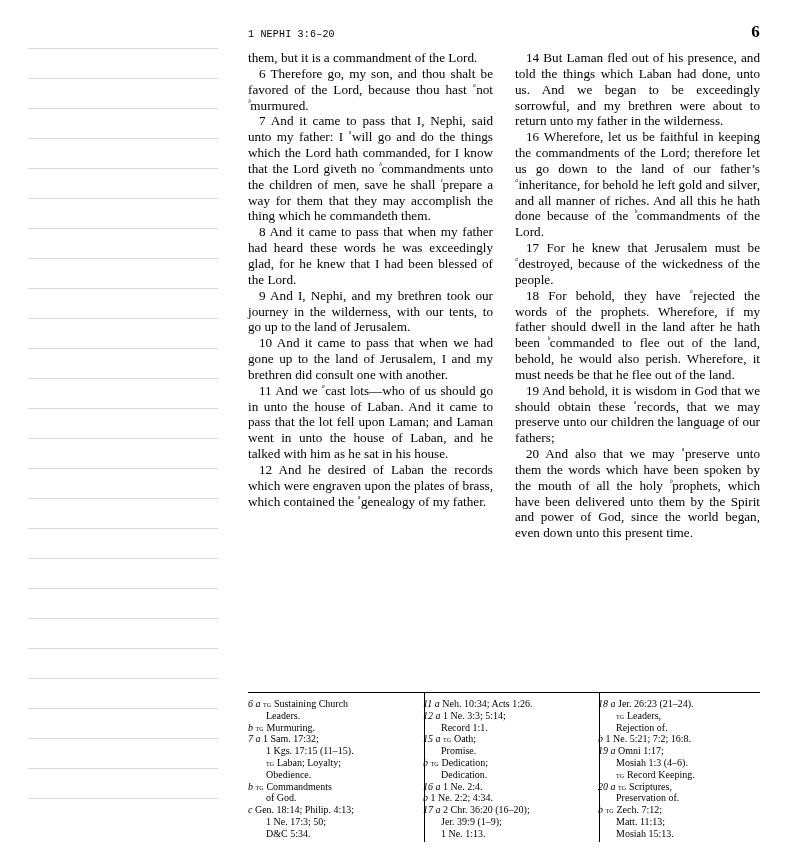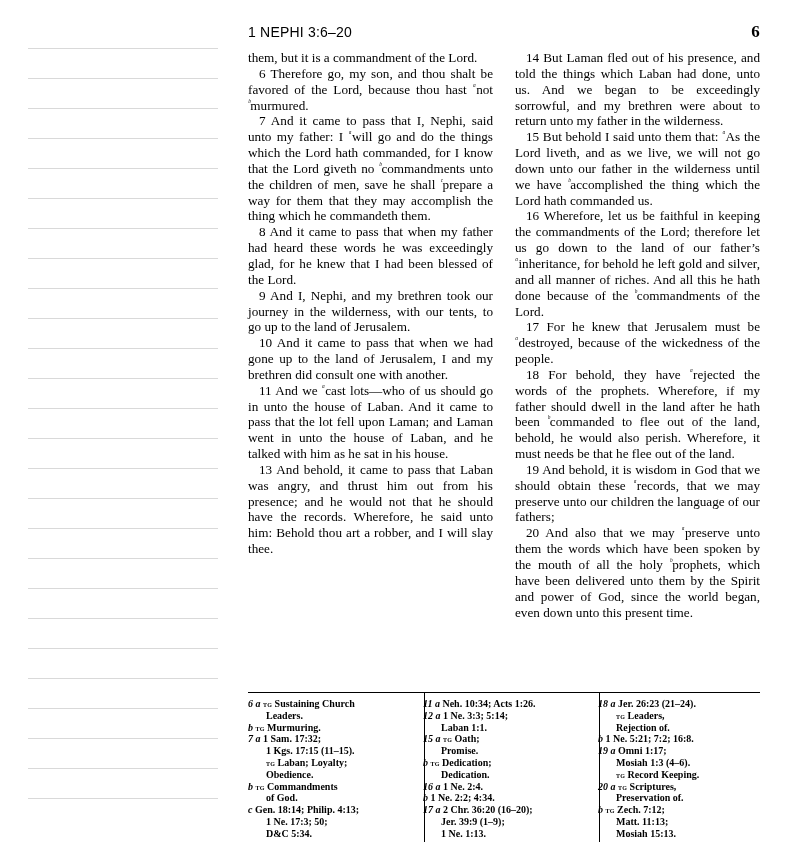--- a/index.html
+++ b/index.html
@@ -45,22 +45,22 @@
   .runhead {
     display: flex;
     justify-content: space-between;
     align-items: baseline;
     font-variant: small-caps;
     font-size: 12.5px;
     letter-spacing: 0.2px;
     margin-bottom: 8px;
   }
   .runhead .ref {
-    font-family: Liberation Sans, sans-serif;
-    font-size: 14px;
+    font-family: Liberation Mono, monospace;
+    font-size: 10px;
   }
   .runhead .pageno {
     font-size: 17px;
     font-weight: bold;
   }
   .columns {
     display: flex;
     gap: 22px;
     width: 512px;
     justify-content: center;
@@ -97,21 +97,20 @@
     border-top: 1px solid #000;
     padding-top: 5px;
     display: flex;
     gap: 14px;
   }
   .fn-col {
     width: 161px;
     font-size: 10px;
     line-height: 1.18;
     font-family: "Liberation Serif", serif;
-    font-weight: bold;
   }
   .fn-col .fn {
     margin: 0 0 0 0;
     padding-left: 10px;
     text-indent: -10px;
   }
   .fn-col .cont {
     margin: 0;
     padding-left: 18px;
     text-indent: 0;
@@ -174,25 +173,24 @@
 
     <div class="columns">
       <div class="col" id="col-left">
           <p class="noindent">them, but it is a commandment of the Lord.</p>
           <p><span class="vnum">6</span> Therefore go, my son, and thou shalt be favored of the Lord, because thou hast <span class="sup">ᵃ</span>not <span class="sup">ᵇ</span>murmured.</p>
           <p><span class="vnum">7</span> And it came to pass that I, Nephi, said unto my father: I <span class="sup">ᵃ</span>will go and do the things which the Lord hath commanded, for I know that the Lord giveth no <span class="sup">ᵇ</span>commandments unto the children of men, save he shall <span class="sup">ᶜ</span>prepare a way for them that they may accomplish the thing which he commandeth them.</p>
           <p><span class="vnum">8</span> And it came to pass that when my father had heard these words he was exceedingly glad, for he knew that I had been blessed of the Lord.</p>
           <p><span class="vnum">9</span> And I, Nephi, and my brethren took our journey in the wilderness, with our tents, to go up to the land of Jerusalem.</p>
           <p><span class="vnum">10</span> And it came to pass that when we had gone up to the land of Jerusalem, I and my brethren did consult one with another.</p>
           <p><span class="vnum">11</span> And we <span class="sup">ᵃ</span>cast lots—who of us should go in unto the house of Laban. And it came to pass that the lot fell upon Laman; and Laman went in unto the house of Laban, and he talked with him as he sat in his house.</p>
-          <p><span class="vnum">13</span> And behold, it came to pass that Laban was angry, and thrust him out from his presence; and he would not that he should have the records. Wherefore, he said unto him: Behold thou art a robber, and I will slay thee.</p>
+          <p><span class="vnum">12</span> And he desired of Laban the records which were engraven upon the plates of brass, which contained the <span class="sup">ᵃ</span>genealogy of my father.</p>
         </div>
       <div class="col" id="col-right">
           <p><span class="vnum">14</span> But Laman fled out of his presence, and told the things which Laban had done, unto us. And we began to be exceedingly sorrowful, and my brethren were about to return unto my father in the wilderness.</p>
-          <p><span class="vnum">15</span> But behold I said unto them that: <span class="sup">ᵃ</span>As the Lord liveth, and as we live, we will not go down unto our father in the wilderness until we have <span class="sup">ᵇ</span>accomplished the thing which the Lord hath commanded us.</p>
           <p><span class="vnum">16</span> Wherefore, let us be faithful in keeping the commandments of the Lord; therefore let us go down to the land of our father’s <span class="sup">ᵃ</span>inheritance, for behold he left gold and silver, and all manner of riches. And all this he hath done because of the <span class="sup">ᵇ</span>commandments of the Lord.</p>
           <p><span class="vnum">17</span> For he knew that Jerusalem must be <span class="sup">ᵃ</span>destroyed, because of the wickedness of the people.</p>
           <p><span class="vnum">18</span> For behold, they have <span class="sup">ᵃ</span>rejected the words of the prophets. Wherefore, if my father should dwell in the land after he hath been <span class="sup">ᵇ</span>commanded to flee out of the land, behold, he would also perish. Wherefore, it must needs be that he flee out of the land.</p>
           <p><span class="vnum">19</span> And behold, it is wisdom in God that we should obtain these <span class="sup">ᵃ</span>records, that we may preserve unto our children the language of our fathers;</p>
           <p><span class="vnum">20</span> And also that we may <span class="sup">ᵃ</span>preserve unto them the words which have been spoken by the mouth of all the holy <span class="sup">ᵇ</span>prophets, which have been delivered unto them by the Spirit and power of God, since the world began, even down unto this present time.</p>
         </div>
     </div>
   </div>
 
   <div class="footnotes">
@@ -206,21 +204,21 @@
         <p class="cont"><span>Obedience.</span></p>
         <p class="fn"><span class="fn-key">b</span> <span class="sc">tg</span> <span>Commandments</span></p>
         <p class="cont"><span>of God.</span></p>
         <p class="fn"><span class="fn-key">c</span> <span>Gen. 18:14; Philip. 4:13;</span></p>
         <p class="cont"><span>1 Ne. 17:3; 50;</span></p>
         <p class="cont"><span>D&amp;C 5:34.</span></p>
       </div>
     <div class="fn-col" id="fn-col-1">
         <p class="fn"><span class="fn-key">11 a</span> <span>Neh. 10:34; Acts 1:26.</span></p>
         <p class="fn"><span class="fn-key">12 a</span> <span>1 Ne. 3:3; 5:14;</span></p>
-        <p class="cont"><span>Laban 1:1.</span></p>
+        <p class="cont"><span>Record 1:1.</span></p>
         <p class="fn"><span class="fn-key">15 a</span> <span class="sc">tg</span> <span>Oath;</span></p>
         <p class="cont"><span>Promise.</span></p>
         <p class="fn"><span class="fn-key">b</span> <span class="sc">tg</span> <span>Dedication;</span></p>
         <p class="cont"><span>Dedication.</span></p>
         <p class="fn"><span class="fn-key">16 a</span> <span>1 Ne. 2:4.</span></p>
         <p class="fn"><span class="fn-key">b</span> <span>1 Ne. 2:2; 4:34.</span></p>
         <p class="fn"><span class="fn-key">17 a</span> <span>2 Chr. 36:20 (16–20);</span></p>
         <p class="cont"><span>Jer. 39:9 (1–9);</span></p>
         <p class="cont"><span>1 Ne. 1:13.</span></p>
       </div>

